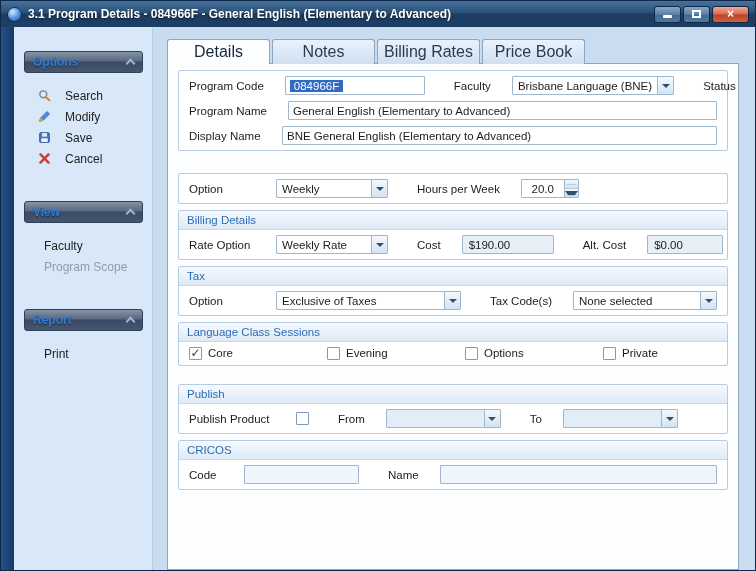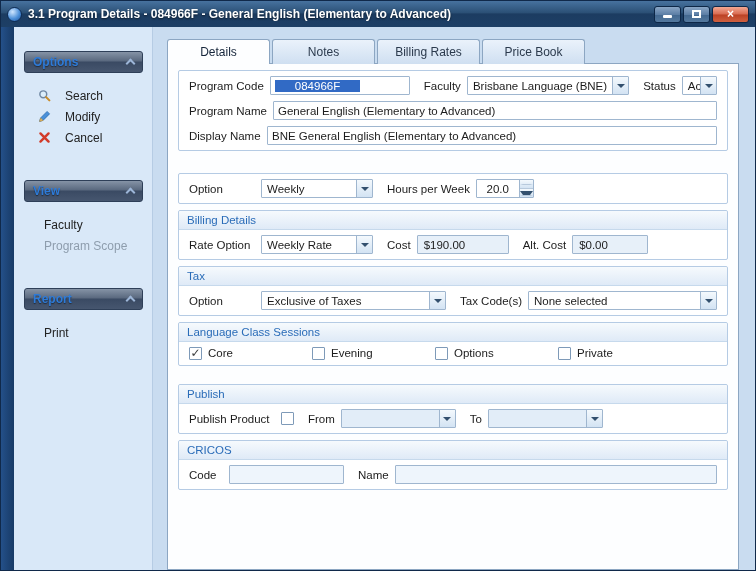--- a/index.html
+++ b/index.html
@@ -27,40 +27,40 @@
   .nav-header .nlbl{color:#2e7bd8;font-weight:bold;font-size:12px;text-shadow:0 1px 1px rgba(0,0,0,.45)}
   .chev{width:7px;height:7px;border-left:2px solid #9db6d8;border-top:2px solid #9db6d8;transform:rotate(45deg);margin-top:3px}
   .nav-item{height:21px;display:flex;align-items:center;gap:14px;padding-left:14px;cursor:pointer;font-size:12px;color:#222}
   .nav-item.noicon{padding-left:20px}
   .nav-item.disabled{color:#8e9dad;cursor:default}
   .nav-item svg{flex:0 0 auto}
 
   
   .main{flex:1;display:flex;flex-direction:column;background:#c9dcf0;padding:12px 16px 0 14px;min-width:0}
   .tabs{display:flex;gap:2px;position:relative;z-index:2}
-  .tab{width:103px;height:25px;display:flex;align-items:center;justify-content:center;border:1px solid #8ca6c2;border-bottom:none;border-radius:3px 3px 0 0;background:linear-gradient(#eaf2fb,#cfdff1);color:#2b3a4d;font-size:12px;cursor:pointer}
+  .tab{width:103px;height:25px;display:flex;align-items:center;justify-content:center;border:1px solid #8ca6c2;border-bottom:none;border-radius:3px 3px 0 0;background:linear-gradient(#eaf2fb,#cfdff1);color:#2b3a4d;font-size:16px;cursor:pointer}
   .tab.active{background:#fdfeff;color:#15253a}
   .panel{flex:1;border:1px solid #8ca6c2;background:#fdfeff;margin-top:-1px;padding:6px 10px;overflow:hidden;display:flex;flex-direction:column}
 
   .group{border:1px solid #b5cbe4;border-radius:2px;background:#fff;margin-bottom:6px;flex:0 0 auto}
   .group.gap-after{margin-bottom:22px}
   .group.gap-before{margin-top:12px}
   .ghead{height:19px;display:flex;align-items:center;padding:0 8px;color:#2a6cb8;background:linear-gradient(#f6fafd,#dfeaf7);border-bottom:1px solid #c6d9ec;border-radius:2px 2px 0 0}
   .gbody{padding:5px 10px}
-  .frow{display:flex;align-items:center;gap:6px;margin-bottom:6px}
+  .frow{display:flex;align-items:center;gap:21px;margin-bottom:6px}
   .frow:last-child{margin-bottom:0}
   .flabel{flex:0 0 72px;white-space:nowrap}
   .flabel.g{flex:0 0 66px}
   .flabel.auto{flex:0 0 auto;margin-left:8px}
   .flabel.tight{flex:0 0 34px}
 
   .input,.combo,.spin,.roinput{height:19px;border:1px solid #9fb6cf;background:#fff;display:flex;align-items:center;border-radius:1px}
   .input{padding:0 4px}
   .input.tint{background:#eef5fc}
-  .input .sel{background:#316ac5;color:#fff;padding:0 20px}
+  .input .sel{background:#316ac5;color:#fff;padding:0 4px}
   .roinput{background:#e7f0f9;justify-content:flex-start;padding:0 6px}
   .combo .txt{flex:1;padding:0 5px;white-space:nowrap;overflow:hidden}
   .combo .cbtn{flex:0 0 16px;align-self:stretch;border-left:1px solid #9fb6cf;background:linear-gradient(#f4f9fd,#d3e3f3);display:flex;align-items:center;justify-content:center}
   .combo.dim{background:#e2edf8}
   .dar{width:0;height:0;border-left:4px solid transparent;border-right:4px solid transparent;border-top:4px solid #33506e}
   .uar{width:0;height:0;border-left:3px solid transparent;border-right:3px solid transparent;border-bottom:4px solid #33506e}
   .dar.sm{border-left-width:3px;border-right-width:3px}
 
   .spin{width:58px}
   .spin .val{flex:1;text-align:right;padding-right:10px}
@@ -115,20 +115,28 @@
         </div>
         <div class="nav-item">
           <svg width="13" height="13" viewBox="0 0 16 16">
               <path d="M2 14l1.2-4.2 8-8 3 3-8 8z" fill="#4a90d9" stroke="#2a6bb0" stroke-width="1"></path>
               <path d="M2 14l1.2-4.2 3 3z" fill="#f0c36d" stroke="#b98c3a" stroke-width=".8"></path>
             </svg>
           <span>Modify</span>
         </div>
         <div class="nav-item">
           <svg width="13" height="13" viewBox="0 0 16 16">
+              <rect x="2" y="2" width="12" height="12" rx="1.5" fill="#4a78c2" stroke="#2a4f8e"></rect>
+              <rect x="5" y="2.5" width="6" height="4.5" fill="#dce8f5"></rect>
+              <rect x="4" y="9" width="8" height="4.5" fill="#eef4fb"></rect>
+            </svg>
+          <span>Save</span>
+        </div>
+        <div class="nav-item">
+          <svg width="13" height="13" viewBox="0 0 16 16">
               <path d="M3 3 L13 13 M13 3 L3 13" stroke="#d23b2a" stroke-width="3" stroke-linecap="round"></path>
             </svg>
           <span>Cancel</span>
         </div>
       </div>
 
       <div class="nav-section">
         <div class="nav-header">
           <span class="nlbl">View</span>
           <span class="chev"></span>

